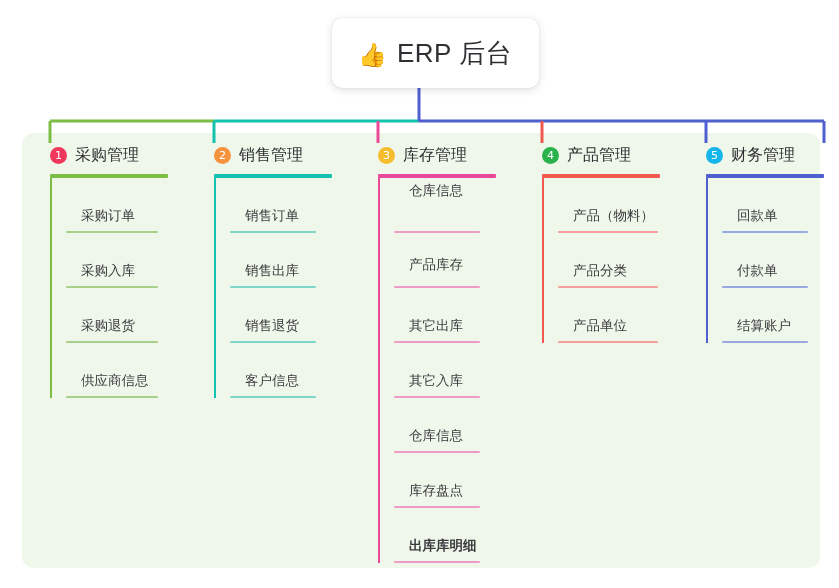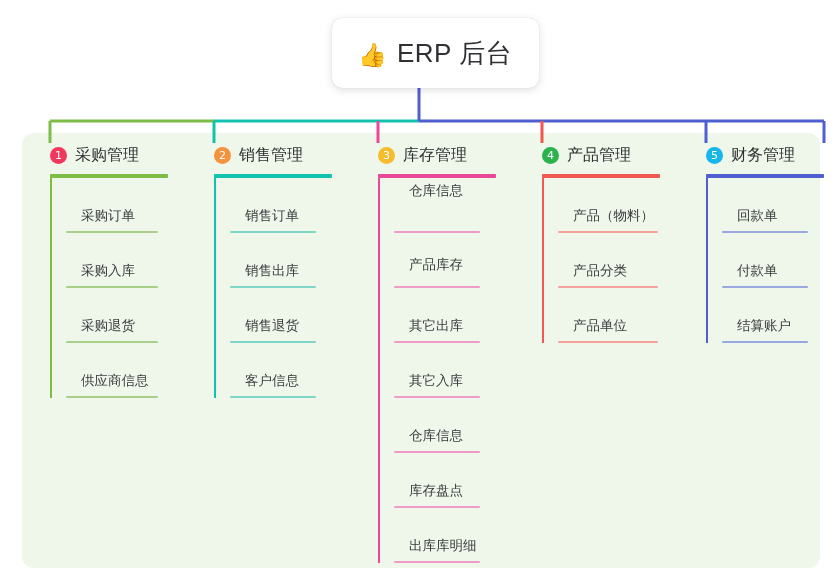--- a/index.html
+++ b/index.html
@@ -237,21 +237,21 @@
           <div class="leaf-rule" style="background: rgb(240, 154, 199);"></div>
         </div>
         <div class="leaf" style="width: 86px;">
           <div class="leaf-label">仓库信息</div>
           <div class="leaf-rule" style="background: rgb(240, 154, 199);"></div>
         </div>
         <div class="leaf" style="width: 86px;">
           <div class="leaf-label">库存盘点</div>
           <div class="leaf-rule" style="background: rgb(240, 154, 199);"></div>
         </div>
-        <div class="leaf" style="width: 86px;">
+        <div class="leaf" style="width: 86px; font-weight: bold;">
           <div class="leaf-label">出库库明细</div>
           <div class="leaf-rule" style="background: rgb(240, 154, 199);"></div>
         </div>
       </div>
     </div>
     <div class="column" style="left: 528px; width: 150px;">
       <div class="col-head">
         <span class="badge" style="background: rgb(43, 178, 76);">4</span>
         <span class="col-title">产品管理</span>
       </div>

